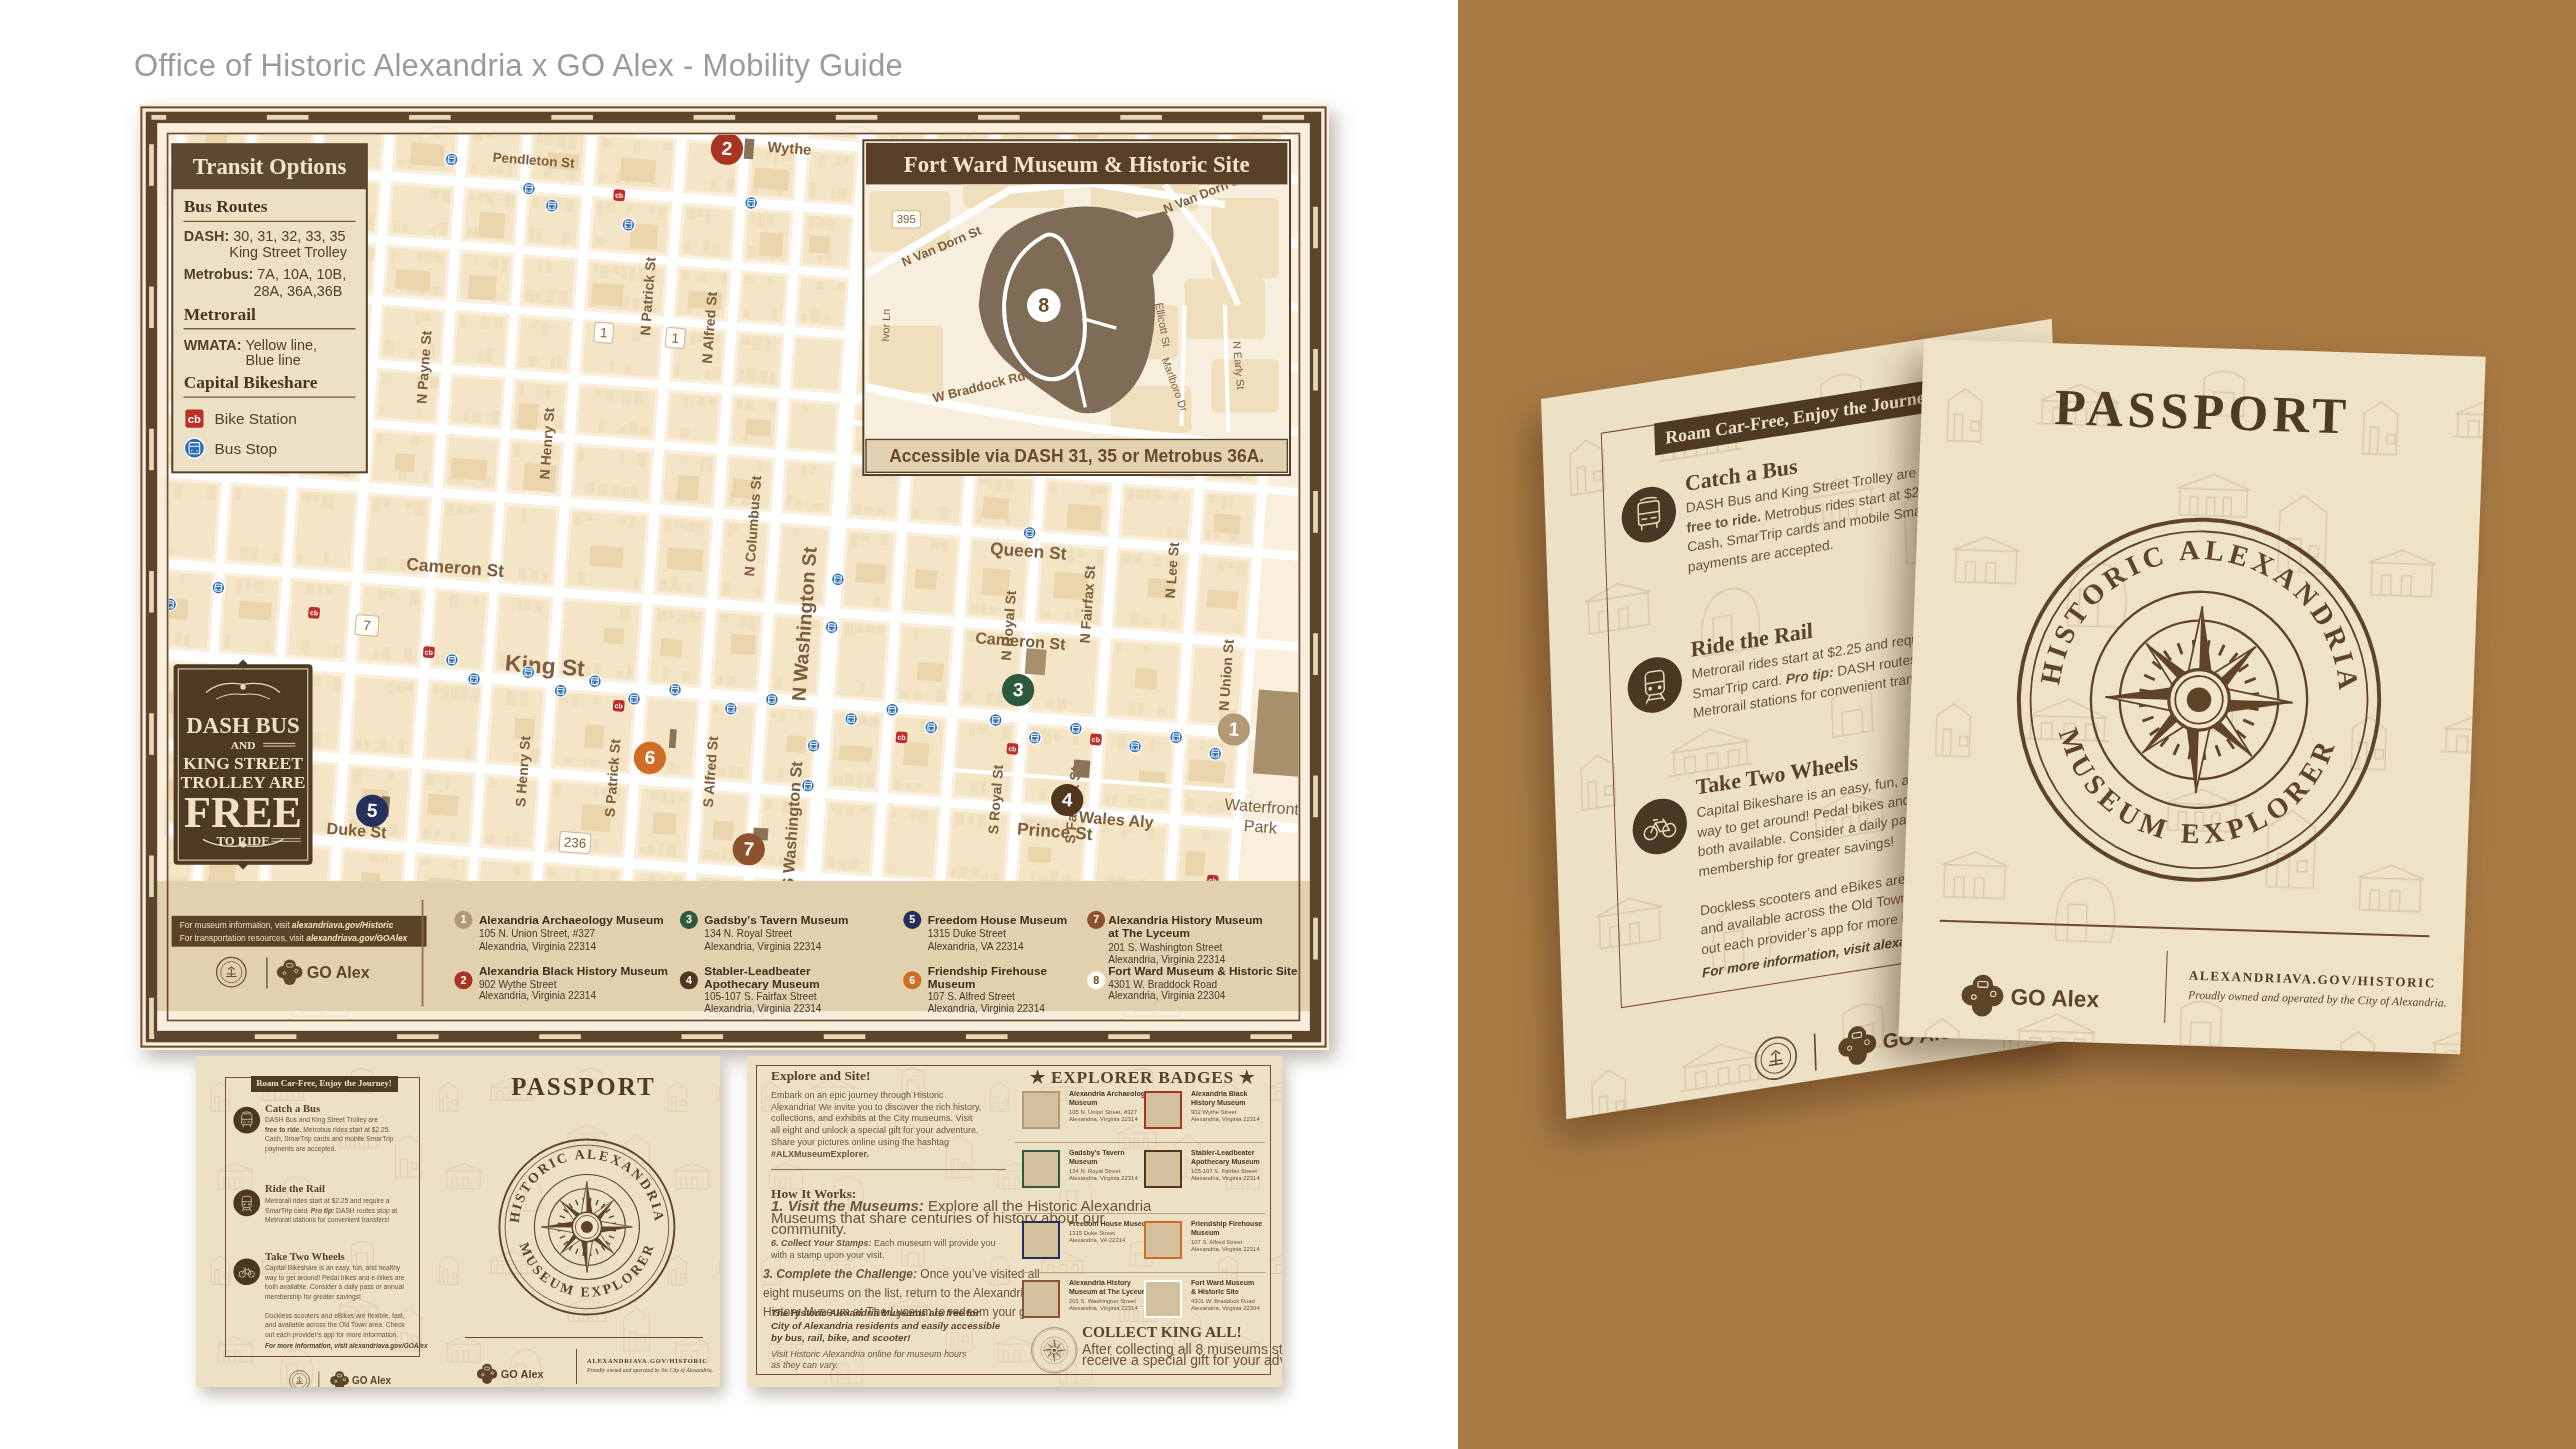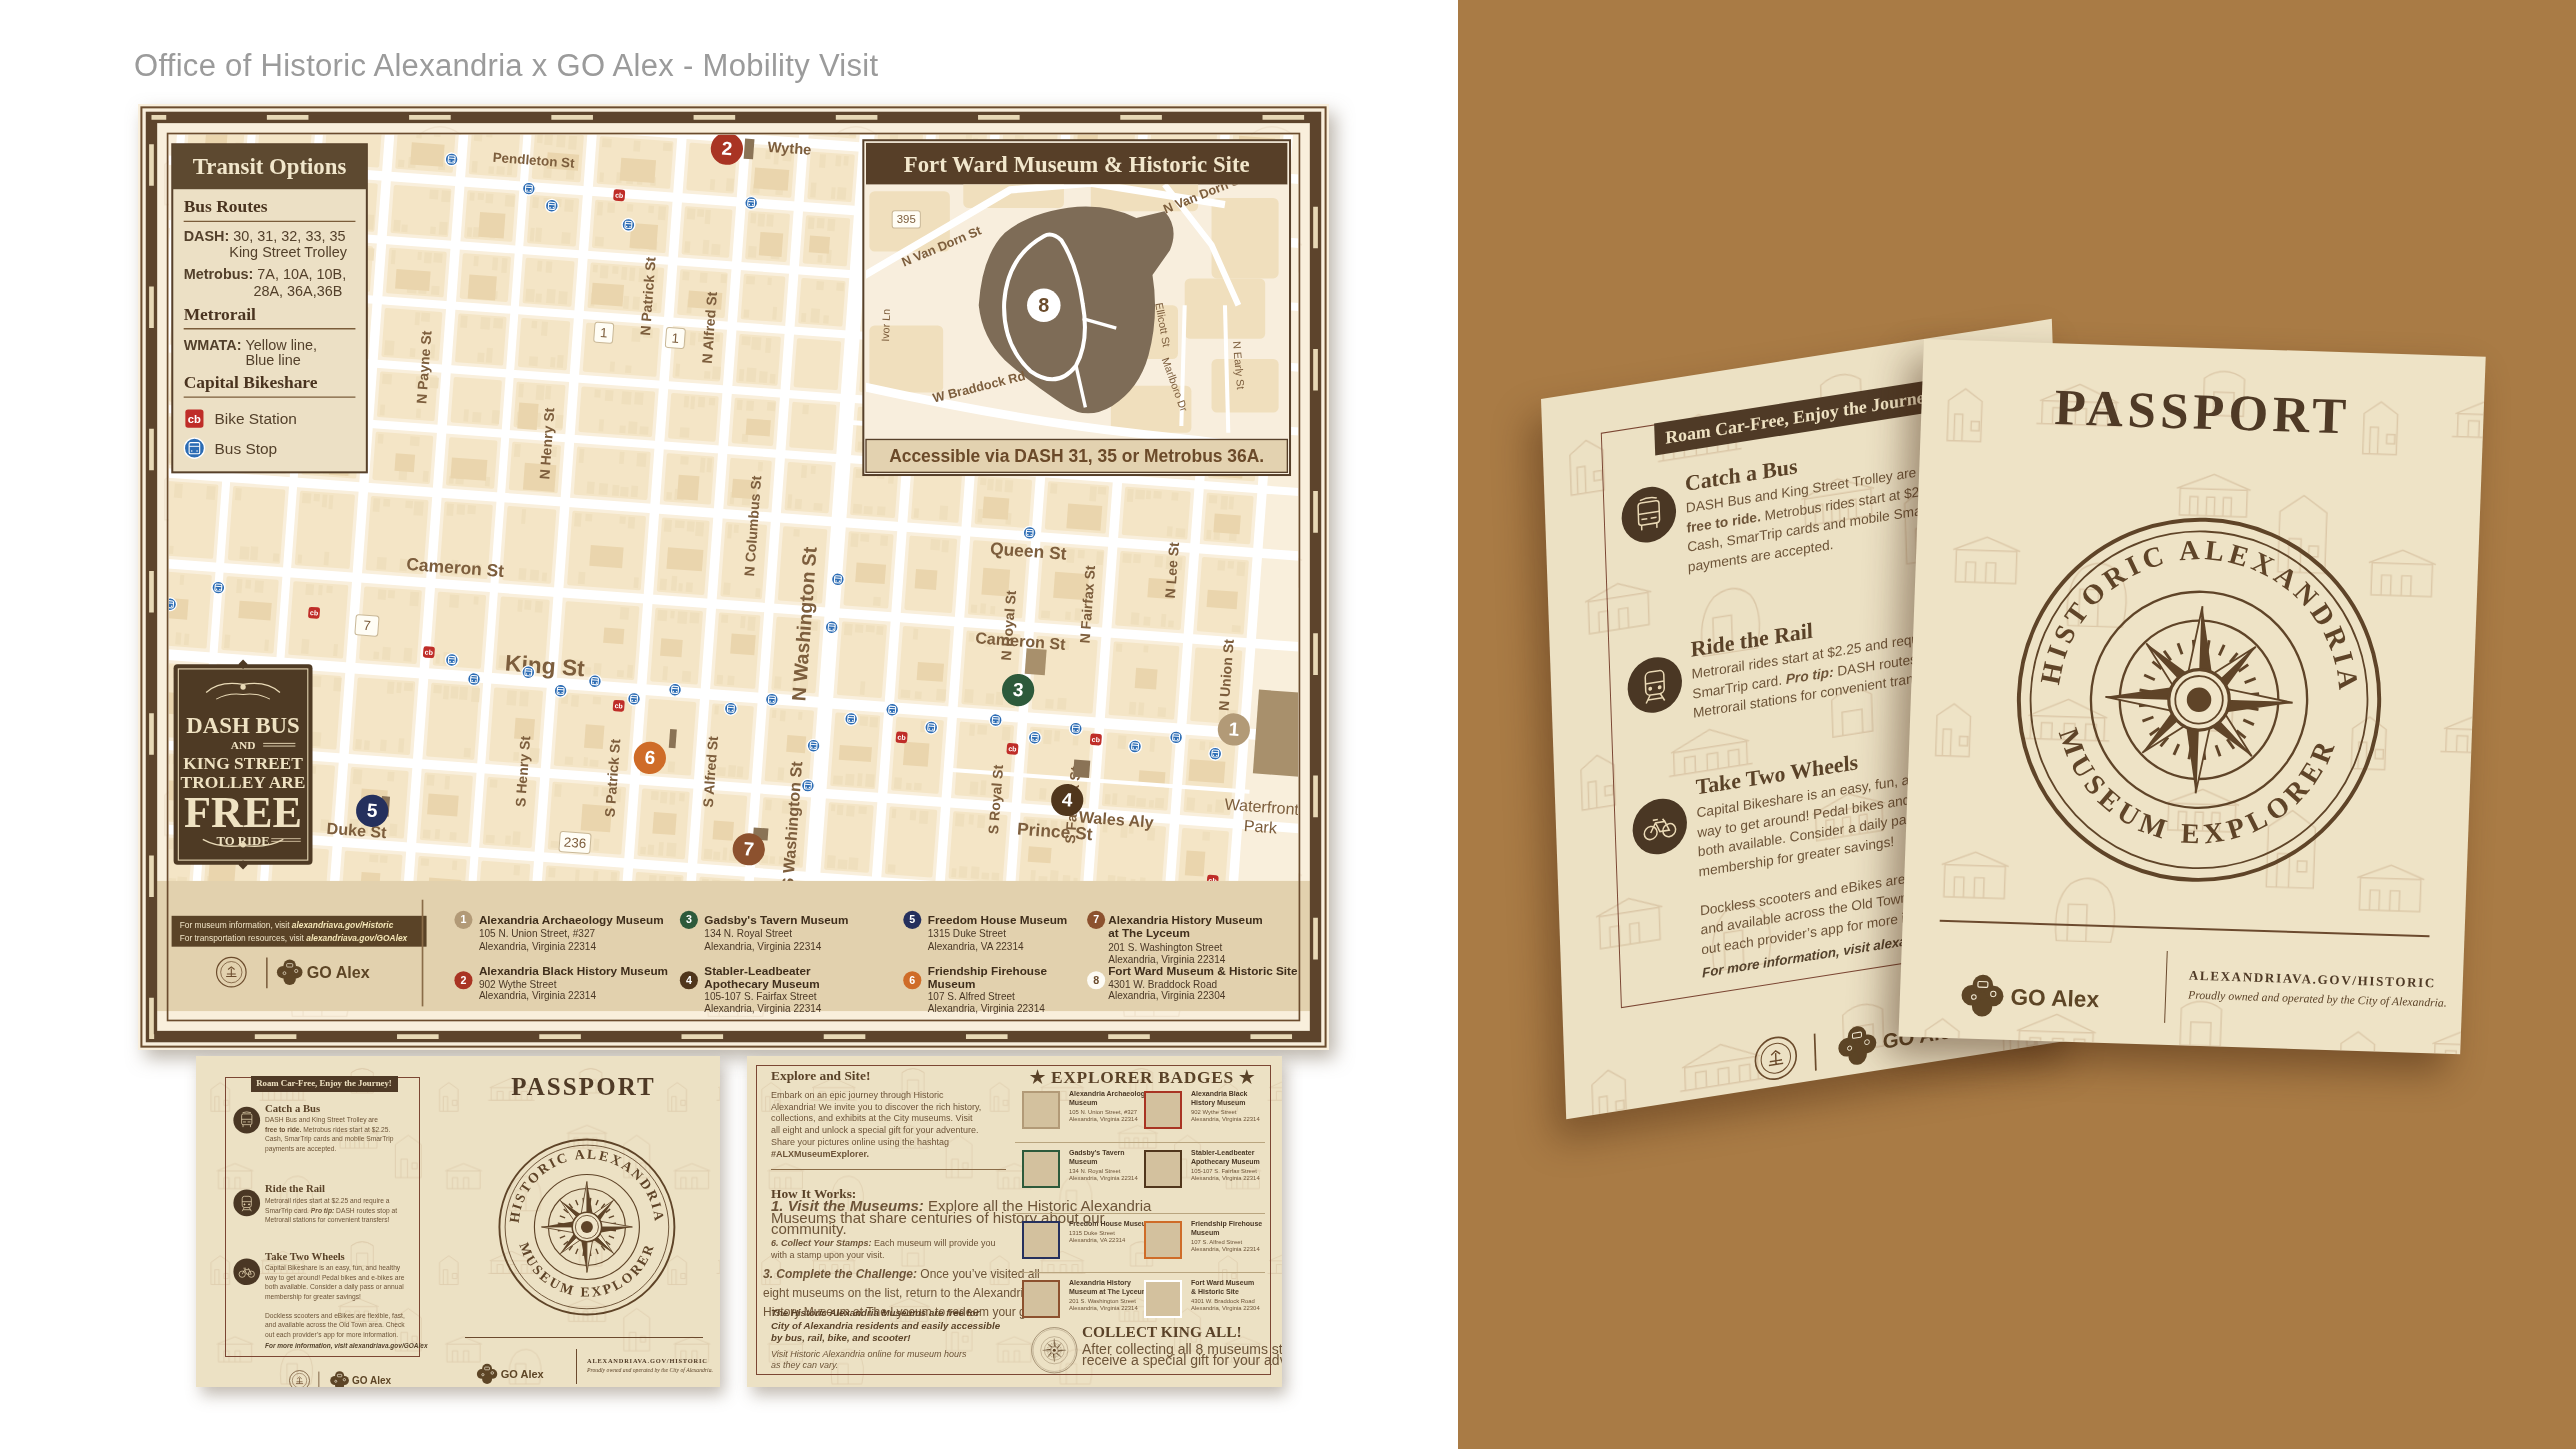--- a/index.html
+++ b/index.html
@@ -1,16 +1,16 @@
 <!DOCTYPE html>
 <html style="font-size:10.7px"><head><meta charset="utf-8"><style>
 html,body{margin:0;padding:0;width:2576px;height:1449px;overflow:hidden;background:#ffffff;}
 *{box-sizing:border-box;} div{position:absolute;}
 </style></head><body>
-<div style="left:134px;top:48px;font-family:'Liberation Sans',sans-serif;font-size:31px;color:#9b9b9b;letter-spacing:0.3px;">Office of Historic Alexandria x GO Alex - Mobility Visit</div>
+<div style="left:134px;top:48px;font-family:'Liberation Sans',sans-serif;font-size:31px;color:#9b9b9b;letter-spacing:0.3px;">Office of Historic Alexandria x GO Alex - Mobility Guide</div>
 <div style="left:138px;top:104px;width:1191px;height:946px;box-shadow:6.7px 9.4px 17.4px rgba(120,105,85,0.5);">
 <svg width="1191" height="946" viewBox="0 0 1775 1410">
 <pattern id="mpat" width="620" height="470" patternUnits="userSpaceOnUse" patternTransform="scale(1.0)">
 <g fill="none" stroke="#c6a782" stroke-width="2.2" opacity="0.45">
 <path d="M 40 150 l 0 -60 l 25 -18 l 25 18 l 0 60 z M 50 150 v -40 h 12 v 40 M 75 120 h 12 v 14 h -12 z"></path>
 <path d="M 180 120 h 110 v -34 h -110 z M 176 86 l 59 -26 l 59 26 M 196 120 v -24 h 16 v 24 M 230 120 v -24 h 16 v 24 M 262 120 v -24 h 16 v 24 M 172 120 h 126"></path>
 <path d="M 420 100 v -55 q 30 -22 60 0 v 55 z M 435 100 v -35 h 30 v 35 M 420 45 q 30 -22 60 0"></path>
 <path d="M 540 330 h 70 v -90 l -35 -25 l -35 25 z M 555 330 v -50 h 18 v 50 M 585 290 h 14 v 16 h -14 z"></path>
 <path d="M 60 360 h 90 v -48 h -90 z M 55 312 l 50 -20 l 50 20 M 75 360 v -30 h 14 v 30 M 105 360 v -30 h 14 v 30"></path>
 <path d="M 230 420 q -8 -60 18 -85 q 30 -20 55 4 q 20 28 8 81 z M 246 420 v -55 h 28 v 55"></path>

